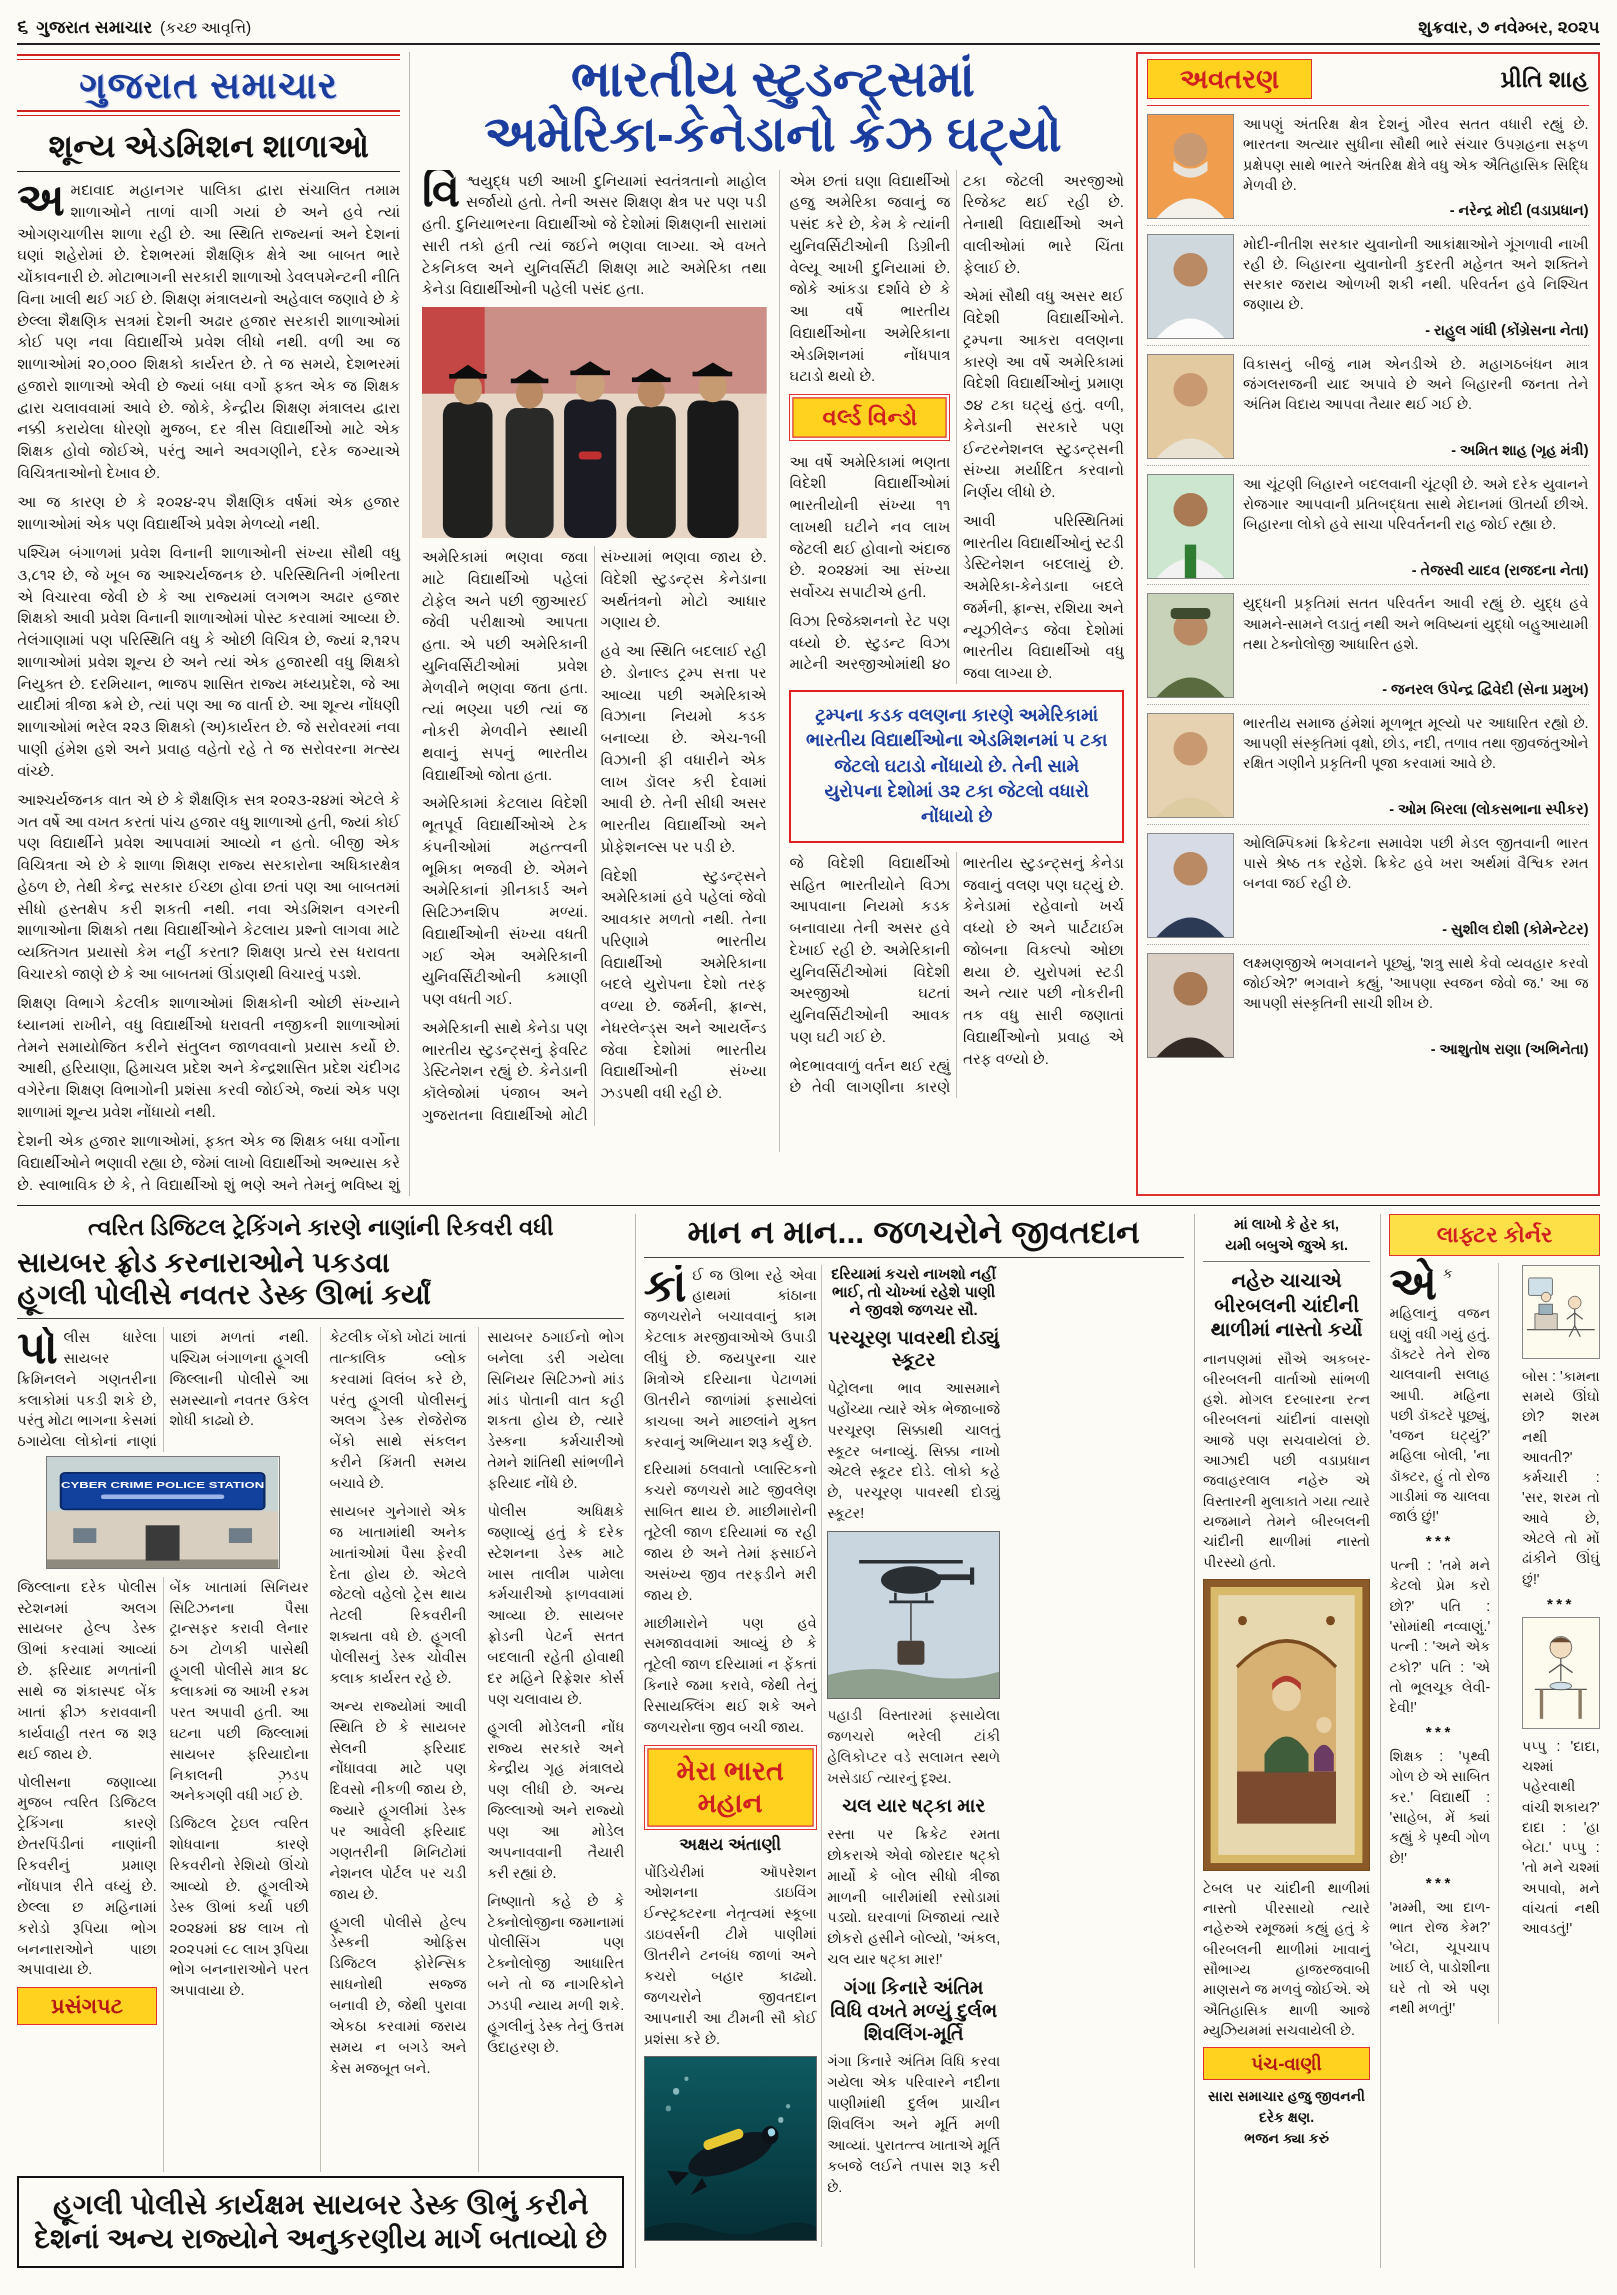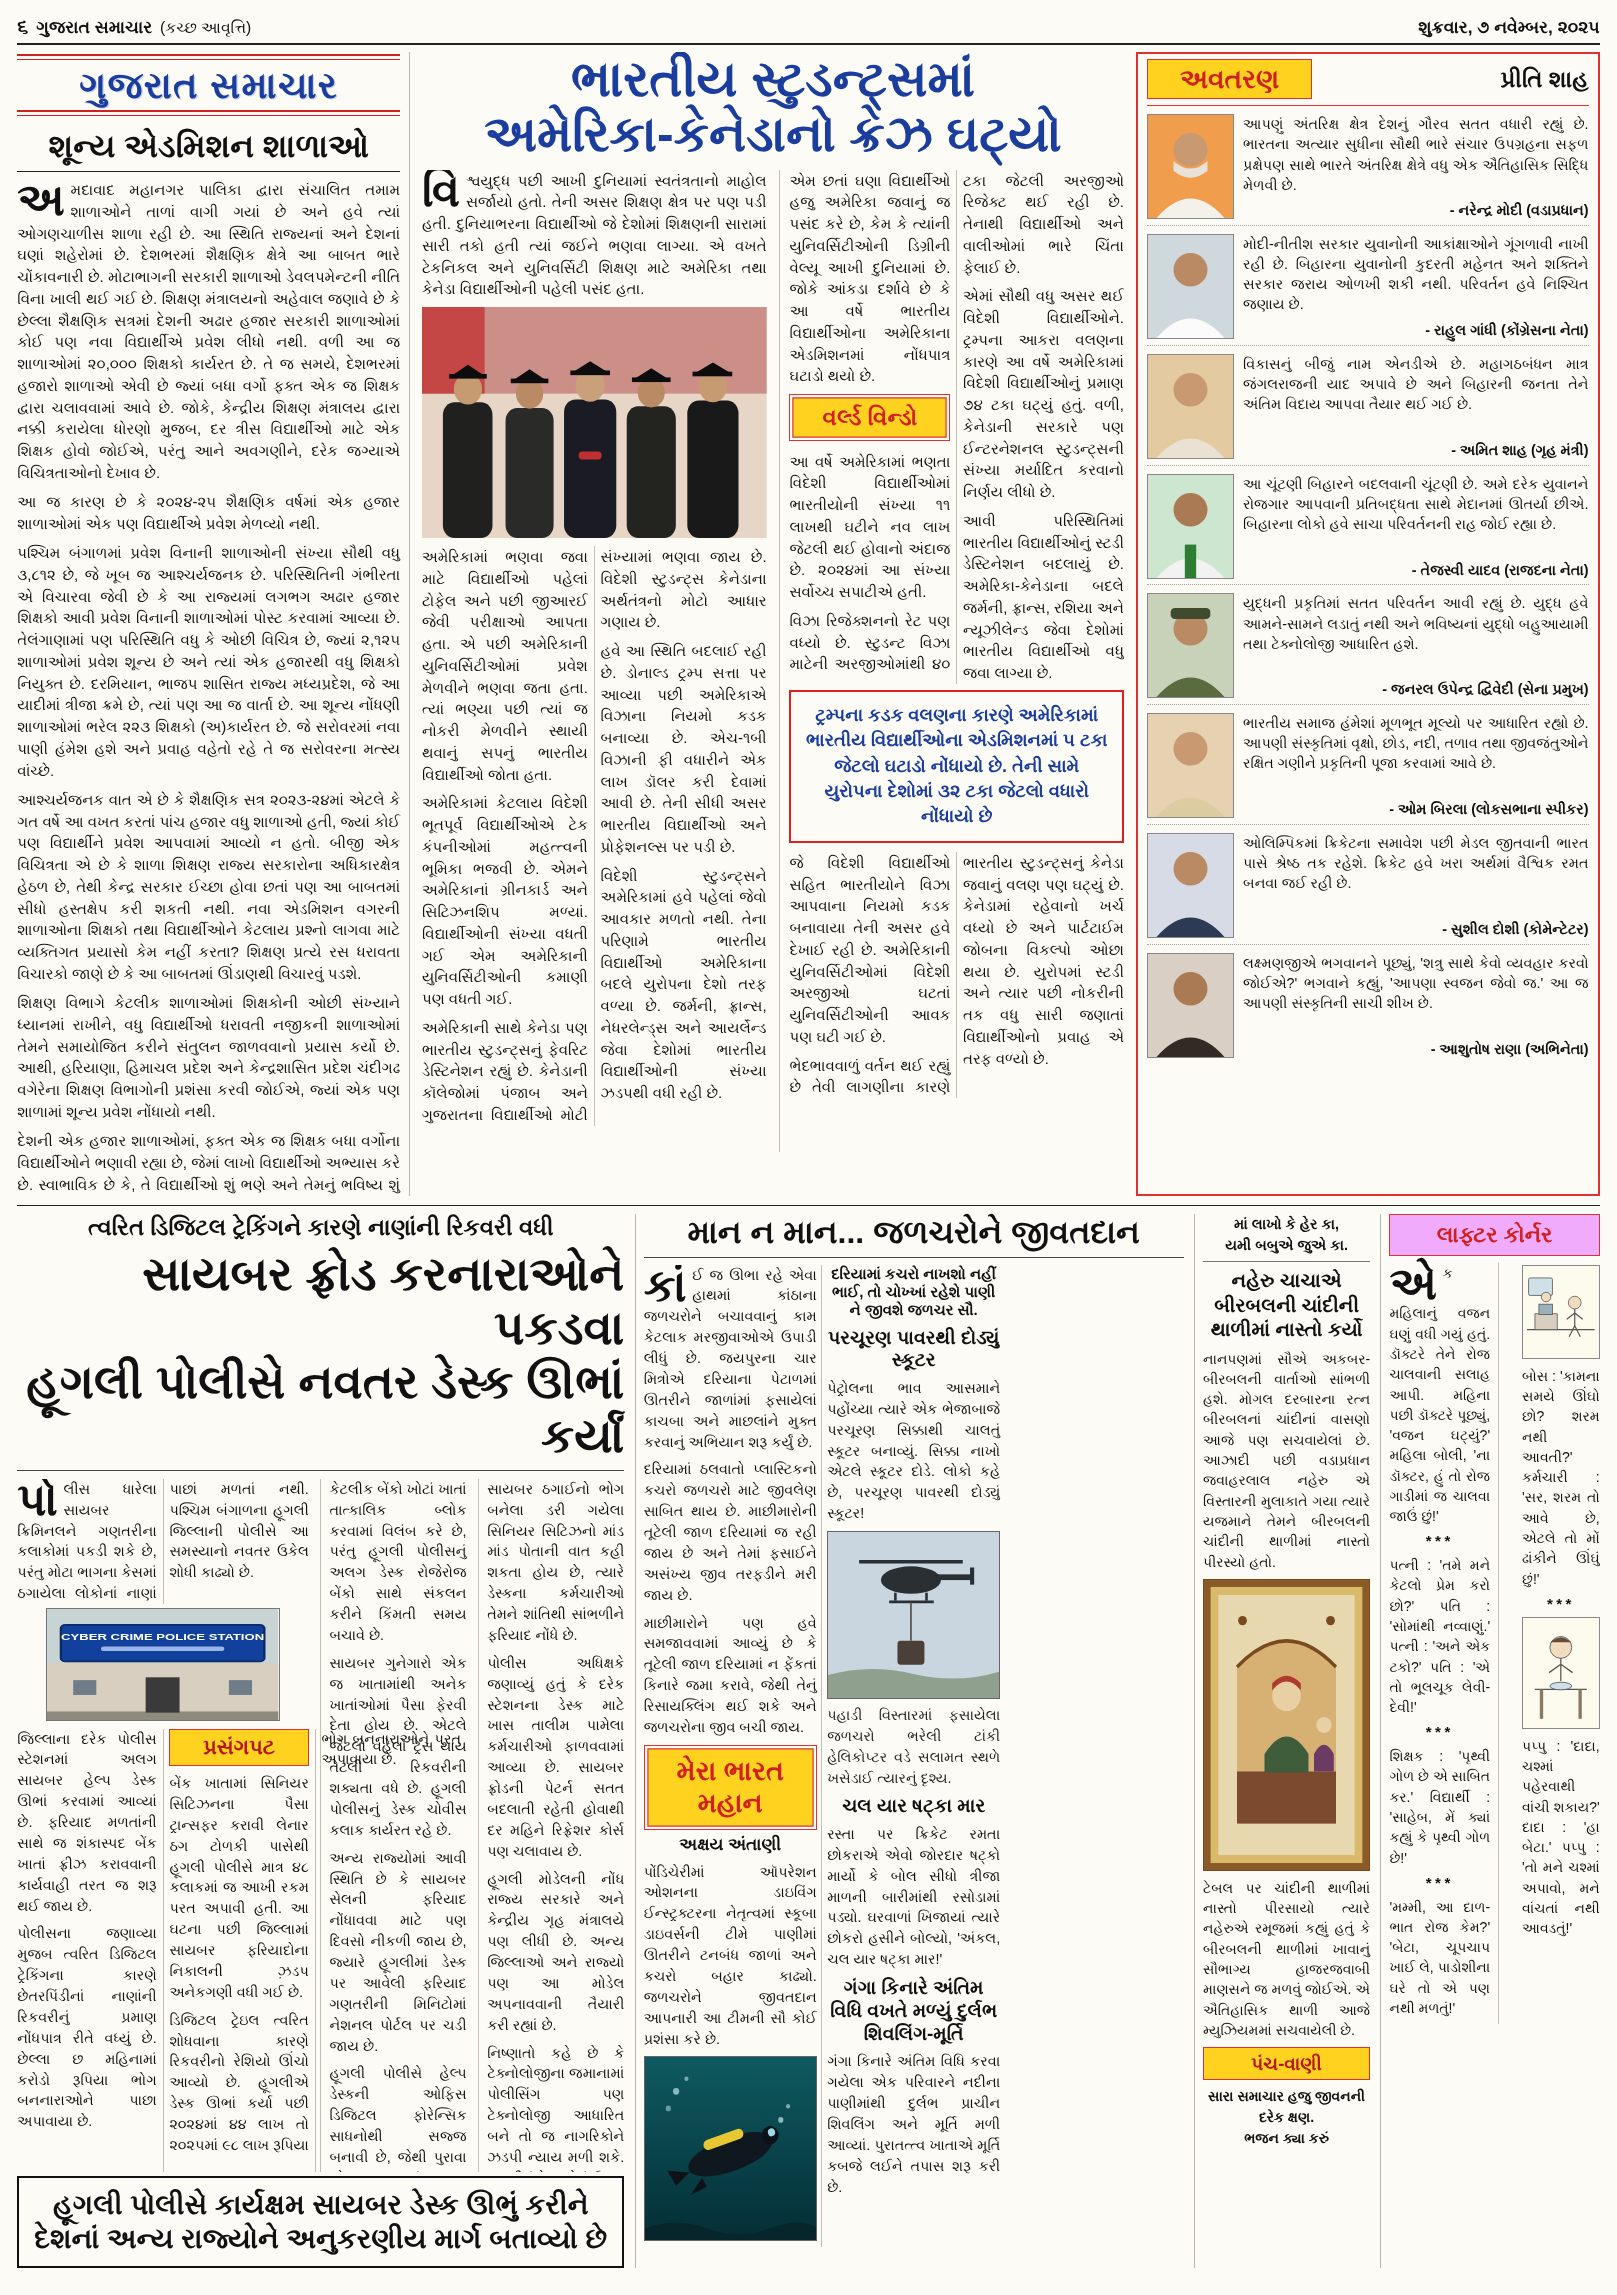--- a/index.html
+++ b/index.html
@@ -65,21 +65,21 @@
 
   
   .bottom { display:flex; gap:10.4px; margin-top:9.2px; border-top:1.7px solid #222; padding-top:8px;
             height:1063px; overflow:hidden; }
   .cyber   { width:607px; display:flex; flex-direction:column; }
   .jal     { width:549px; border-left:0.6px solid #b9b6ac; padding-left:8px; }
   .nehru   { width:176px; border-left:0.6px solid #b9b6ac; padding-left:8px; }
   .laughter{ flex:1; min-width:0; border-left:0.6px solid #b9b6ac; padding-left:8px; }
 
   .cyber-kicker { font-size:23px; font-weight:bold; text-align:center; }
-  .cyber-headline { font-size:47px; font-weight:bold; text-align:right; line-height:1.15; margin:5.8px 0 8px;
+  .cyber-headline { font-size:28px; font-weight:bold; text-align:left; line-height:1.15; margin:5.8px 0 8px;
                     border-bottom:1.2px solid #444; padding-bottom:7px; }
   .cyber-body { display:flex; gap:11.6px; flex:1; overflow:hidden; }
   .cy-left { width:50%; min-width:0; }
   .cy-col  { width:25%; min-width:0; border-left:0.6px solid #c2bfb4; padding-left:8px; }
   .cyber-body p { font-size:14.4px; line-height:1.45; text-align:justify; margin-bottom:7px; }
   .police-photo { column-span:all; width:80%; height:113px; margin:3.5px auto 8px; }
   .police-photo svg { width:100%; height:100%; display:block; border:0.6px solid #777; }
 
   .mini-banner { background:#ffd21f; border:1.7px solid #e03131; color:#b51717; font-weight:bold;
                  text-align:center; padding:5.8px 3.5px; margin:4.6px 0 7px; font-size:21px; break-inside:avoid; }
@@ -108,21 +108,21 @@
                    border-bottom:1.2px solid #777; padding-bottom:5.8px; margin-bottom:5.8px; }
   .nehru-headline { font-size:19.6px; font-weight:bold; line-height:1.25; text-align:center; margin-bottom:7px; }
   .nehru p.body { font-size:14px; line-height:1.45; text-align:justify; margin-bottom:7px; }
   .painting { width:100%; height:292px; margin:3.5px 0 7px; }
   .painting svg { width:100%; height:100%; display:block; border:0.6px solid #7a4a1f; }
   .panchvani-label { background:#ffd21f; border:1.7px solid #e03131; color:#b51717; font-weight:bold;
                      text-align:center; font-size:18.5px; padding:4.6px 3.5px; margin:7px 0 5.8px; }
   .panchvani-line { text-align:center; font-size:14px; font-weight:bold; line-height:1.5; }
 
   
-  .laugh-title { background:#f0abfc; border:1.7px solid #e03131; color:#d02020; font-weight:bold;
+  .laugh-title { background:#fde047; border:1.7px solid #e03131; color:#d02020; font-weight:bold;
                  text-align:center; font-size:22px; padding:7px 3.5px; margin-bottom:7px; }
   .laugh-cols { display:flex; gap:8px; }
   .laugh-sub { width:50%; min-width:0; }
   .laugh-sub.right { border-left:0.6px solid #c2bfb4; padding-left:23px; }
   .laughter p.joke { font-size:14px; line-height:1.45; text-align:justify; margin-bottom:5.8px; }
   .joke-sep { text-align:center; font-weight:bold; font-size:15px; letter-spacing:3.5px; margin:3.5px 0 5.8px; }
   .cartoon { width:100%; margin:2.3px 0 7px; }
   .cartoon svg { width:100%; display:block; border:0.6px solid #888; background:#fffdf0; }
 </style>
 </head>

